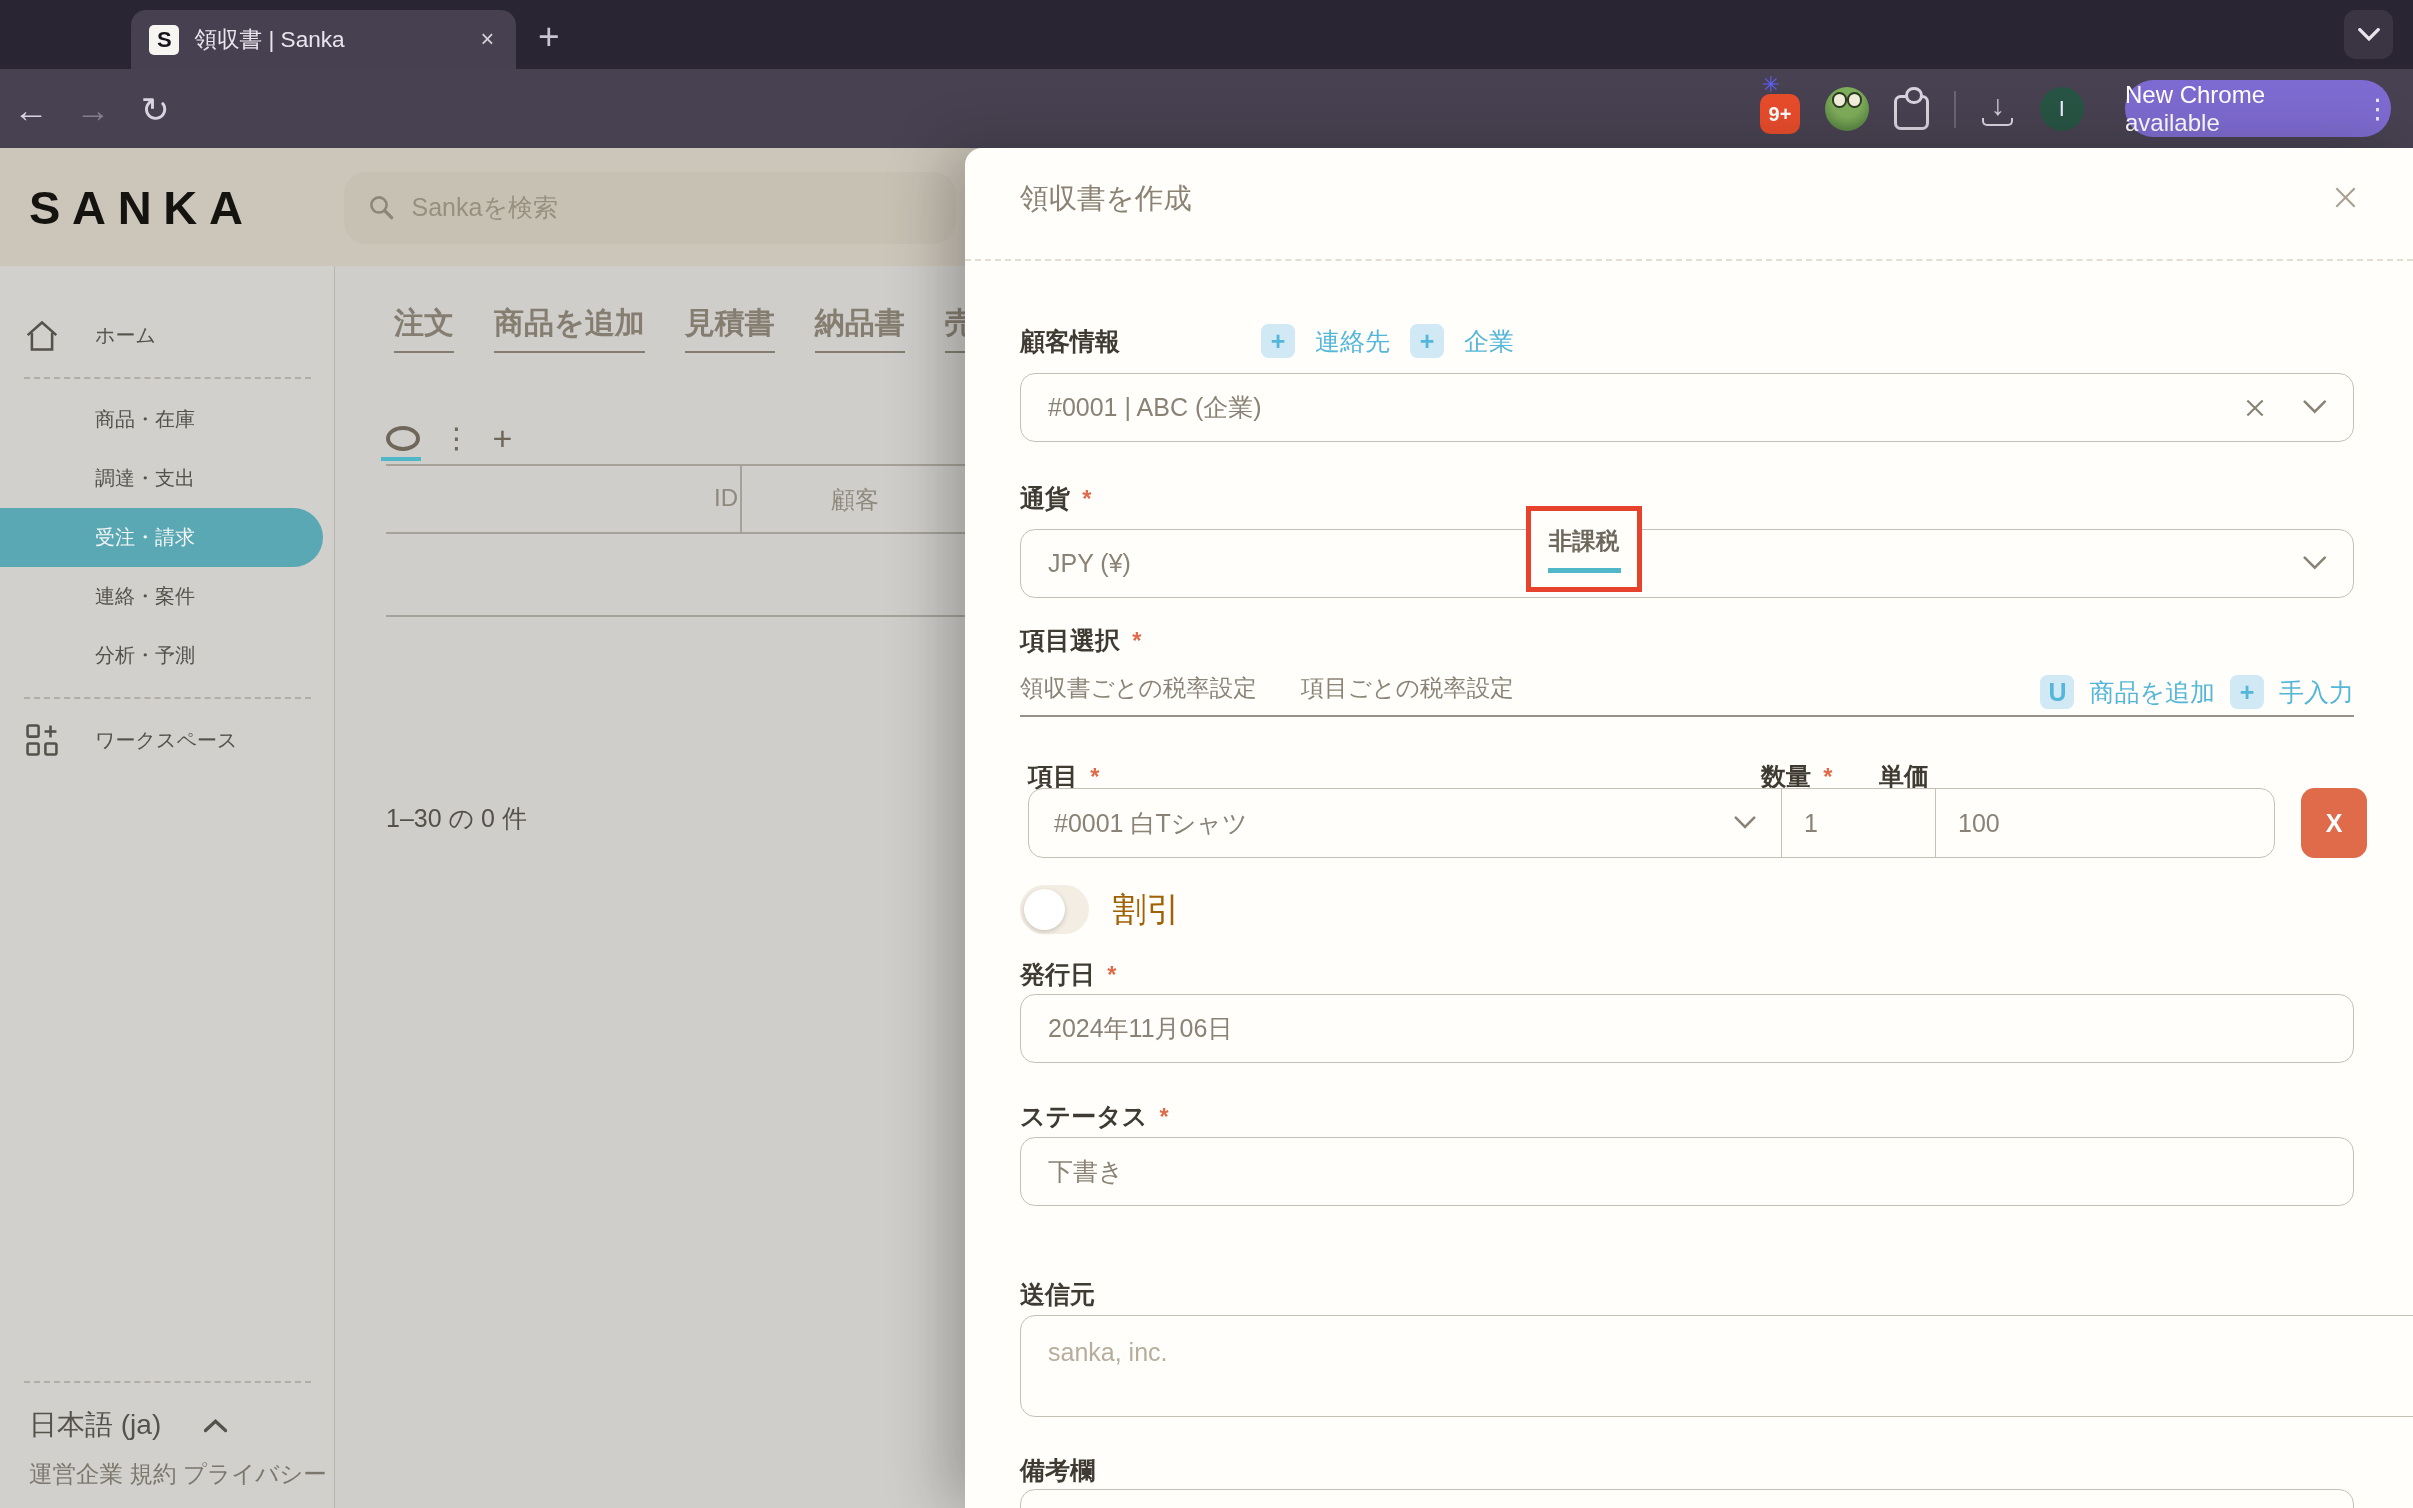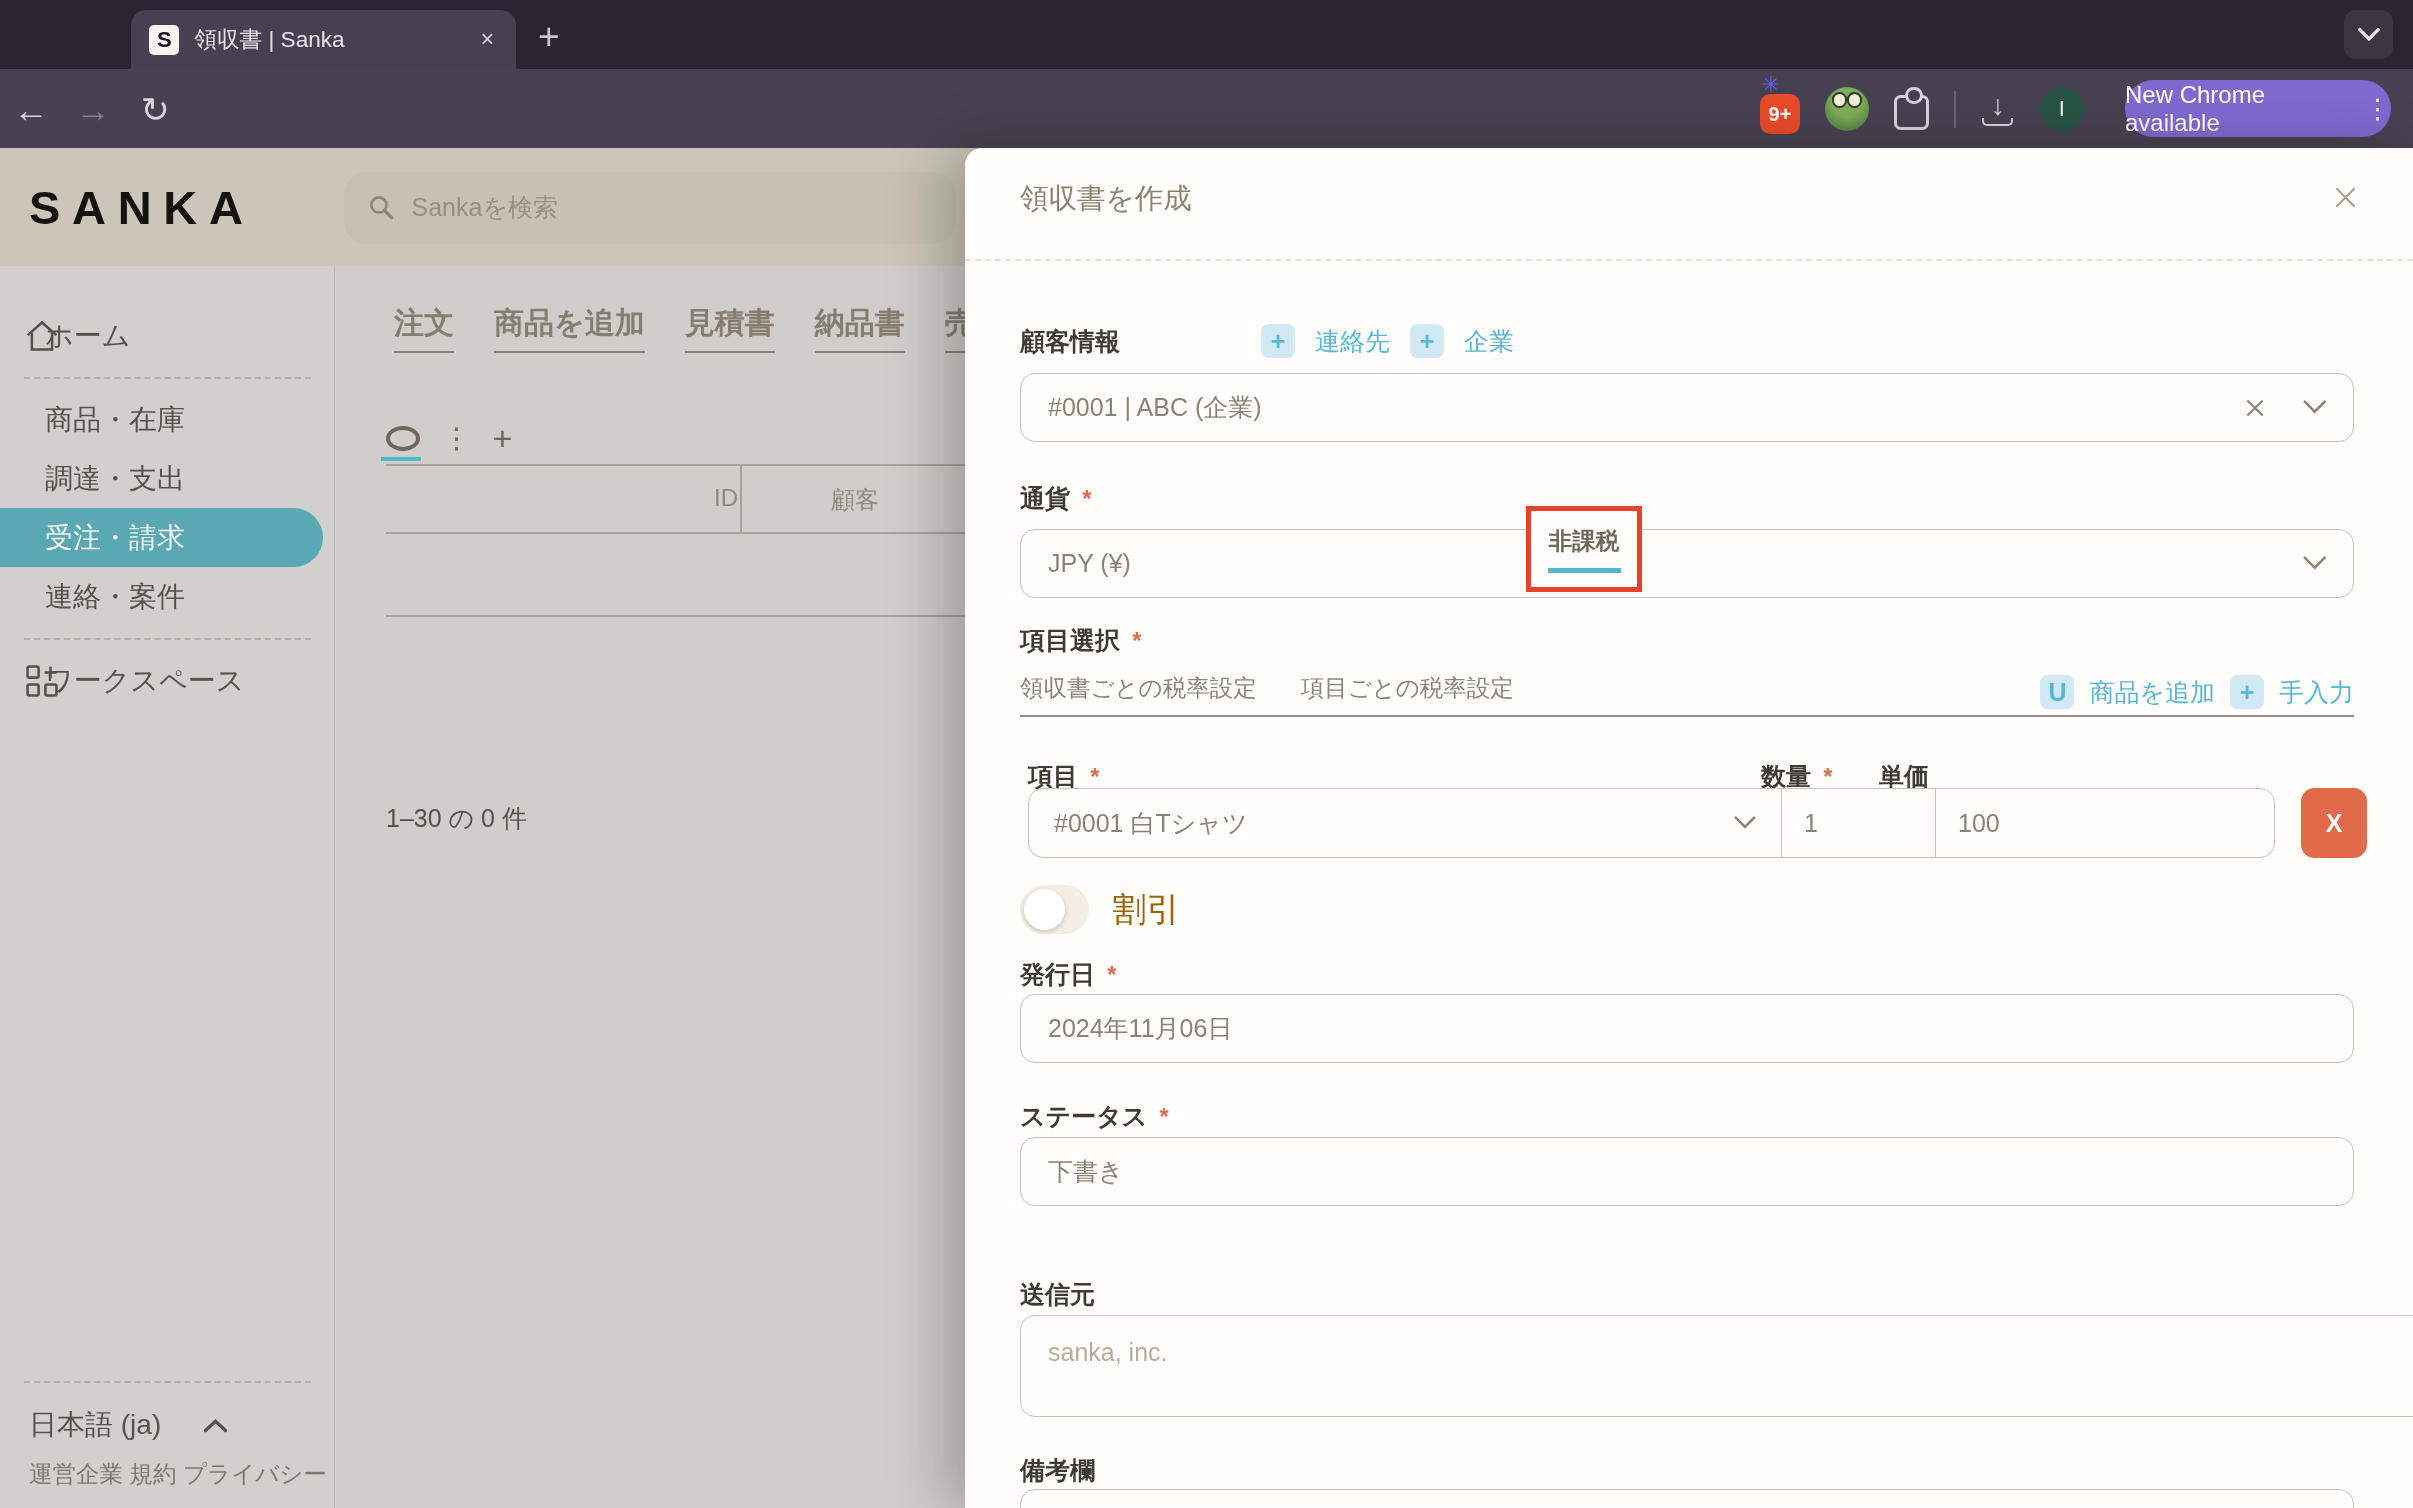--- a/index.html
+++ b/index.html
@@ -54,21 +54,21 @@
   
   .app { position:absolute; left:0; top:148px; width:2413px; height:1360px; background:#cfcecb; }
   .app-header { position:absolute; left:0; top:0; width:2413px; height:118px; background:#ccc6ba; }
   .logo { position:absolute; left:29px; top:32px; font-size:47px; font-weight:900; letter-spacing:11.7px; color:#15130f; }
   .search-bar { position:absolute; left:344px; top:23.5px; width:612px; height:72px; background:#c7c1b4;
                 border-radius:22px; display:flex; align-items:center; padding:0 23.5px; gap:17px; }
   .search-bar .ph { color:#97907e; font-size:25px; }
 
   .sidebar { position:absolute; left:0; top:118px; width:335px; bottom:0; background:#d1d0cd; border-right:1.7px solid #bab6ae; }
   .side-list { padding-top:40px; }
-  .side-item { height:59px; display:flex; align-items:center; padding-left:45px; gap:18.4px; color:#55524b; font-size:28px; }
+  .side-item { height:59px; display:flex; align-items:center; padding-left:95px; gap:18.4px; color:#55524b; font-size:20px; }
   .side-item .ic { position:absolute; left:23.5px; width:37px; display:flex; justify-content:center; }
   .side-item { position:relative; }
   .side-div { border-top:2.5px dashed #b2aea5; margin:11.7px 23.5px; }
   .side-item.active { background:#5aa8b4; color:#f4f6f5; width:323px; border-radius:0 30px 30px 0; }
   .side-bottom { position:absolute; left:0; right:0; bottom:0; padding:0 0 18.4px 0; }
   .side-bottom .bdiv { border-top:2.5px dashed #b2aea5; margin:0 23.5px 23.5px; }
   .lang-row { display:flex; align-items:center; gap:42px; padding-left:29px; color:#55524b; font-size:28px; }
   .legal { padding:13.4px 0 0 29px; color:#7c776c; font-size:23.5px; }
 
   .content { position:absolute; left:337px; top:118px; right:0; bottom:0; }
@@ -215,20 +215,23 @@
       </div>
       <div class="side-item">
         <span>調達・支出</span>
       </div>
       <div class="side-item active">
         <span>受注・請求</span>
       </div>
       <div class="side-item">
         <span>連絡・案件</span>
       </div>
+      <div class="side-item">
+        <span>分析・予測</span>
+      </div>
       <div class="side-div"></div>
       <div class="side-item">
         <span class="ic">
           <svg width="34" height="34" viewBox="0 0 40 40" fill="none" stroke="#55524b" stroke-width="3">
             <rect x="3" y="3" width="13" height="13" rx="2"></rect>
               <rect x="3" y="24" width="13" height="13" rx="2"></rect>
             <rect x="24" y="24" width="13" height="13" rx="2"></rect>
             <line x1="30" y1="3" x2="30" y2="17"></line>
               <line x1="23" y1="10" x2="37" y2="10"></line>
           </svg>

